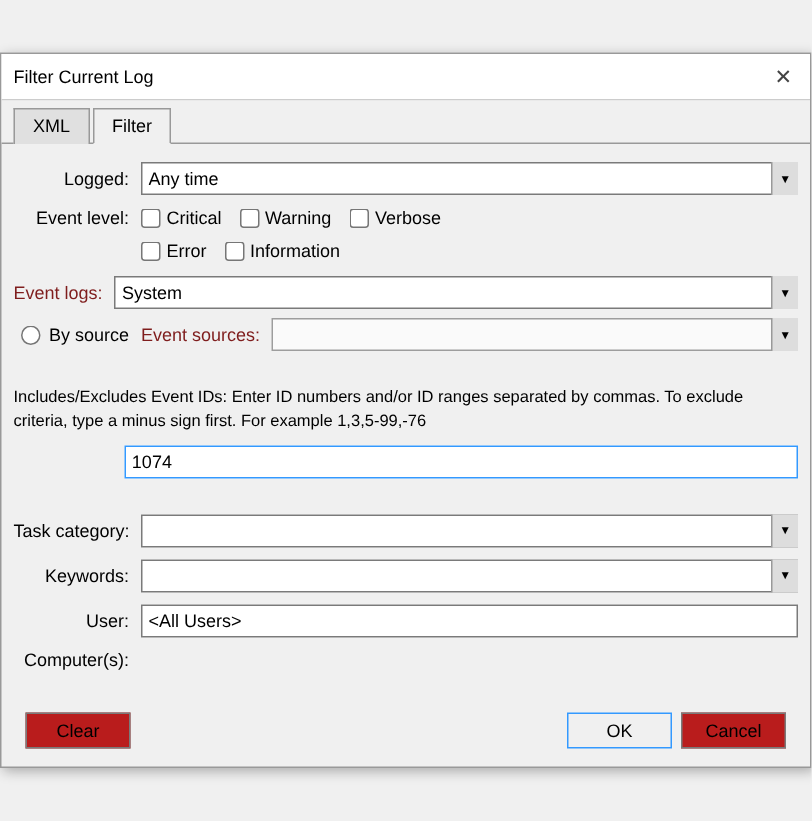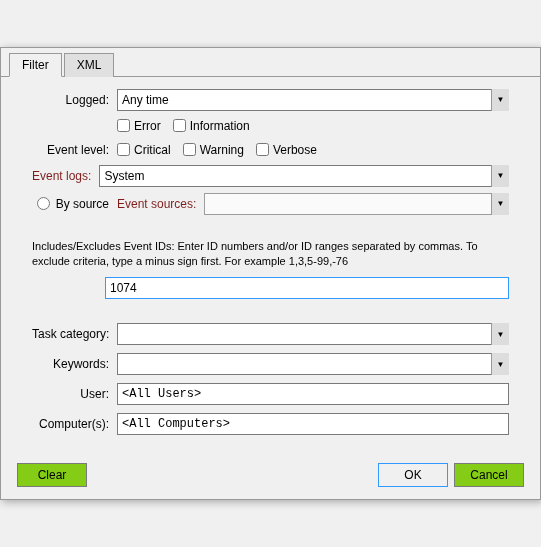--- a/index.html
+++ b/index.html
@@ -57,21 +57,21 @@
     }
     .tab.active {
       background: #f0f0f0;
       border-bottom: 1px solid #f0f0f0;
       z-index: 1;
     }
     .tab:not(.active) {
       background: #e0e0e0;
     }
     .content {
-      padding: 12px 31px;
+      padding: 12px 8px;
     }
     .form-row {
       display: flex;
       align-items: center;
       margin-bottom: 8px;
     }
     .form-label {
       width: 85px;
       text-align: right;
       padding-right: 8px;
@@ -167,36 +167,35 @@
       outline: none;
       background: #fff;
     }
     .field-input {
       flex: 1;
       height: 22px;
       border: 1px solid #7a7a7a;
       background: #fff;
       font-size: 12px;
       padding: 1px 4px;
-      font-family: Liberation Mono, monospace;
     }
     .bottom-buttons {
       display: flex;
       justify-content: flex-end;
       align-items: center;
       padding: 8px 16px 12px 16px;
       gap: 6px;
     }
     .btn {
       height: 24px;
       min-width: 70px;
       padding: 0 12px;
       font-size: 12px;
       border: 1px solid #7a7a7a;
-      background: #84cc16;
+      background: #b91c1c;
       cursor: pointer;
       display: flex;
       align-items: center;
       justify-content: center;
     }
     .btn-clear {
       margin-right: auto;
     }
     .btn-ok {
       border: 1px solid #3399ff;
@@ -206,75 +205,79 @@
       display: flex;
       align-items: flex-start;
       margin-bottom: 24px;
     }
   </style>
 </head>
 <body>
 
 <div class="dialog">
 
+  <div class="title-bar">
+    <span>Filter Current Log</span>
+    <button class="title-bar-close">✕</button>
+  </div>
 
   <div class="tabs">
+    <div class="tab">
+      <span>XML</span>
+    </div>
     <div class="tab active">
       <span>Filter</span>
-    </div>
-    <div class="tab">
-      <span>XML</span>
     </div>
   </div>
 
   <div class="content">
 
     <div class="form-row">
       <span class="form-label">Logged:</span>
       <div class="select-wrapper">
         <select>
           <option>Any time</option>
           <option>Last hour</option>
           <option>Last 12 hours</option>
           <option>Last 24 hours</option>
           <option>Last 7 days</option>
           <option>Last 30 days</option>
         </select>
         <span class="select-arrow">▼</span>
       </div>
     </div>
 
+    <div class="form-row">
+      <span class="form-label">Event level:</span>
+      <div class="checkboxes-row">
+        <label class="checkbox-item">
+          <input type="checkbox" style="">
+          <span>Critical</span>
+        </label>
+        <label class="checkbox-item">
+          <input type="checkbox" style="">
+          <span>Warning</span>
+        </label>
+        <label class="checkbox-item">
+          <input type="checkbox" style="">
+          <span>Verbose</span>
+        </label>
+      </div>
+    </div>
+
     <div class="form-row" style="margin-bottom:10px;">
       <span class="form-label"></span>
       <div class="checkboxes-row">
         <label class="checkbox-item">
           <input type="checkbox" style="">
           <span>Error</span>
         </label>
         <label class="checkbox-item">
           <input type="checkbox" style="">
           <span>Information</span>
-        </label>
-      </div>
-    </div>
-
-    <div class="form-row">
-      <span class="form-label">Event level:</span>
-      <div class="checkboxes-row">
-        <label class="checkbox-item">
-          <input type="checkbox" style="">
-          <span>Critical</span>
-        </label>
-        <label class="checkbox-item">
-          <input type="checkbox" style="">
-          <span>Warning</span>
-        </label>
-        <label class="checkbox-item">
-          <input type="checkbox" style="">
-          <span>Verbose</span>
         </label>
       </div>
     </div>
 
     <div class="radio-row" style="margin-bottom:6px;">
       <div class="radio-content">
         <span class="radio-field-label">Event logs:</span>
         <div class="select-wrapper" style="flex:1;">
           <select style="width:100%;">
             <option>System</option>
@@ -329,21 +332,20 @@
       </div>
     </div>
 
     <div class="form-row" style="margin-top:4px;">
       <span class="form-label">User:</span>
       <input class="field-input" type="text" value="&lt;All Users&gt;" style="">
     </div>
 
     <div class="form-row">
       <span class="form-label">Computer(s):</span>
-      <input class="field-input" type="text" value="&lt;All Computers&gt;" style="">
     </div>
 
   </div>
 
   <div class="bottom-buttons">
     <button class="btn btn-clear">Clear</button>
     <button class="btn btn-ok">OK</button>
     <button class="btn">Cancel</button>
   </div>
 </div>

